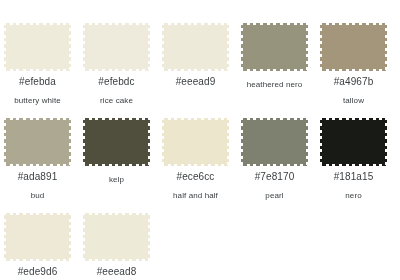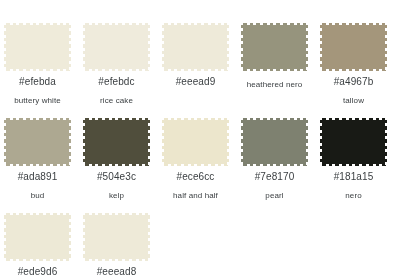--- a/index.html
+++ b/index.html
@@ -140,21 +140,20 @@
         <div class="swatch-edge"></div>
       </div>
       <div class="swatch-hex">#ada891</div>
       <div class="swatch-name">bud</div>
     </div>
     <div class="swatch-cell">
       <div class="swatch-chip-wrap">
         <div class="swatch-chip" style="--chip: #504e3c;"></div>
         <div class="swatch-edge"></div>
       </div>
-      <div class="swatch-hex">#504e3c</div>
       <div class="swatch-name">kelp</div>
     </div>
     <div class="swatch-cell">
       <div class="swatch-chip-wrap">
         <div class="swatch-chip" style="--chip: #ece6cc;"></div>
         <div class="swatch-edge"></div>
       </div>
       <div class="swatch-hex">#ece6cc</div>
       <div class="swatch-name">half and half</div>
     </div>

